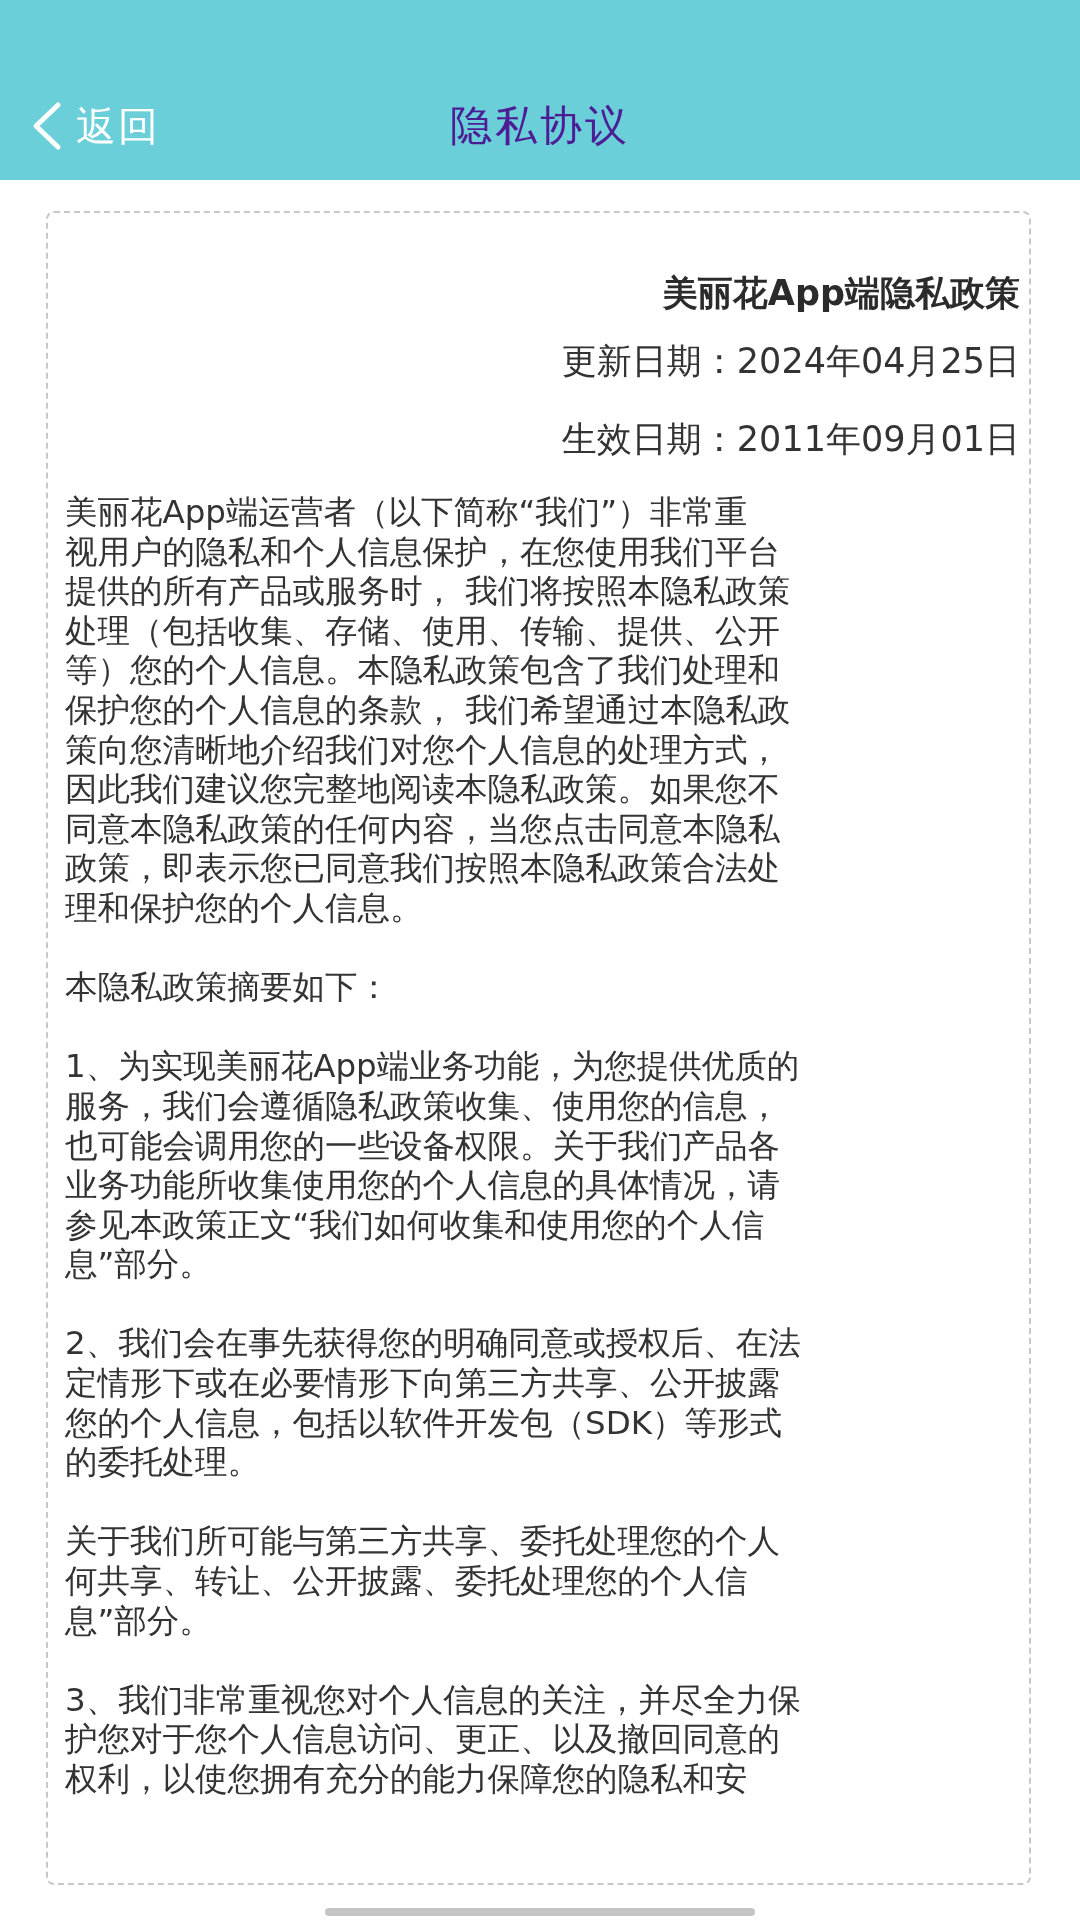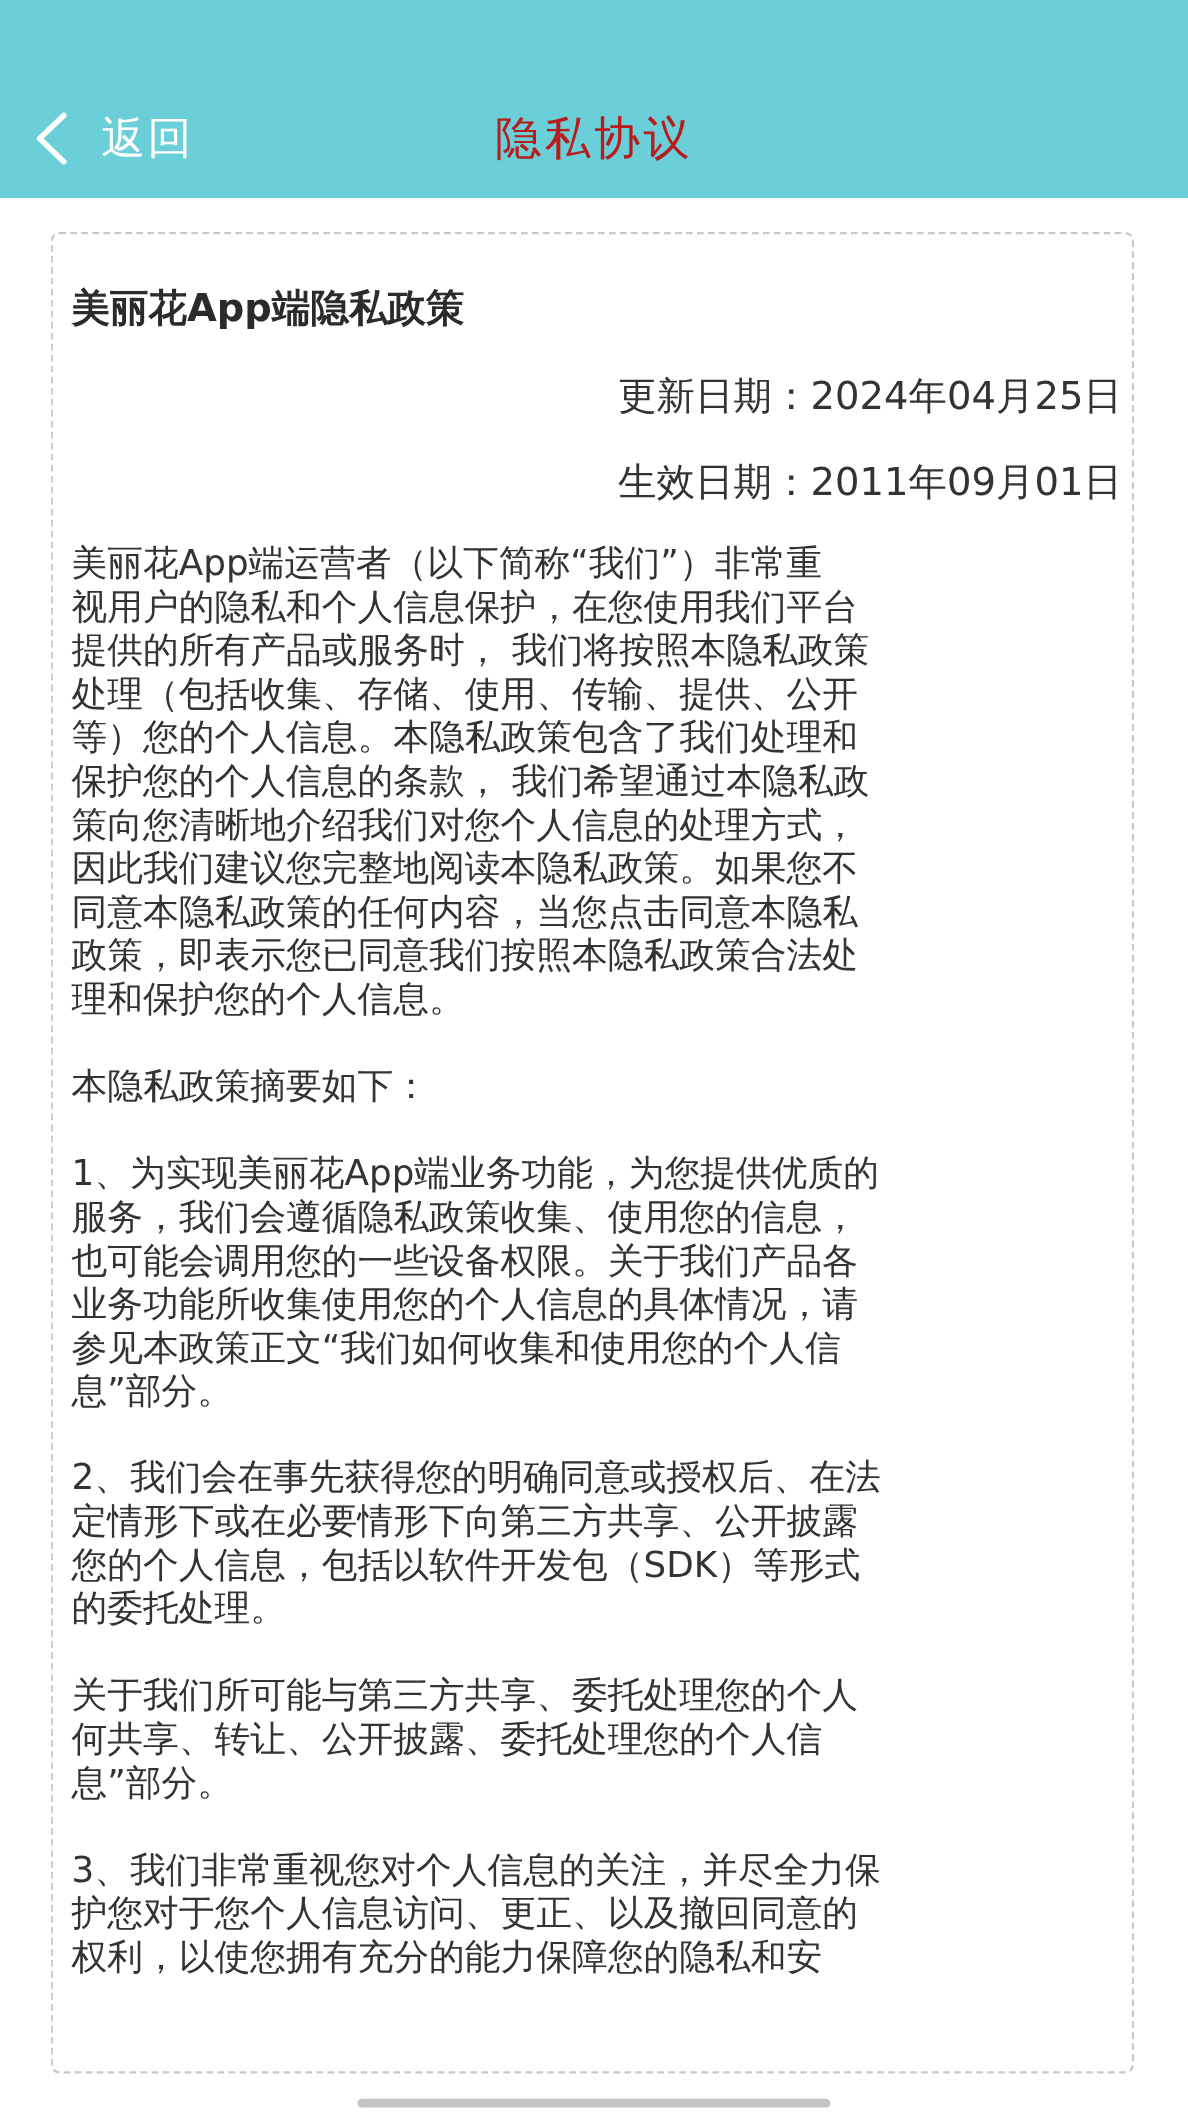--- a/index.html
+++ b/index.html
@@ -28,31 +28,31 @@
     cursor: pointer;
   }
   .back-chevron {
     width: 40px;
     height: 50px;
     display: block;
   }
   .back-label {
     color: #ffffff;
     font-size: 40px;
-    margin-left: 24px;
+    margin-left: 8px;
     letter-spacing: 2px;
     line-height: 60px;
   }
   .page-title {
     position: absolute;
     left: 0;
     top: 96px;
     width: 1080px;
     text-align: center;
-    color: #b91c1c;
+    color: #4c1d95;
     font-size: 42px;
     line-height: 60px;
     letter-spacing: 3px;
   }
   .card {
     position: absolute;
     left: 46px;
     top: 211px;
     width: 985px;
     height: 1674px;
@@ -64,23 +64,23 @@
   .card-inner {
     position: absolute;
     left: 17px;
     top: 0;
     width: 955px;
     color: #333333;
   }
   .doc-title {
     position: absolute;
     left: 0;
-    top: 46px;
+    top: 58px;
     width: 955px;
-    text-align: left;
+    text-align: right;
     font-size: 35px;
     font-weight: bold;
     color: #2b2b2b;
     line-height: 44px;
   }
   .date-line {
     position: absolute;
     right: 0;
     font-size: 35px;
     color: #333333;

